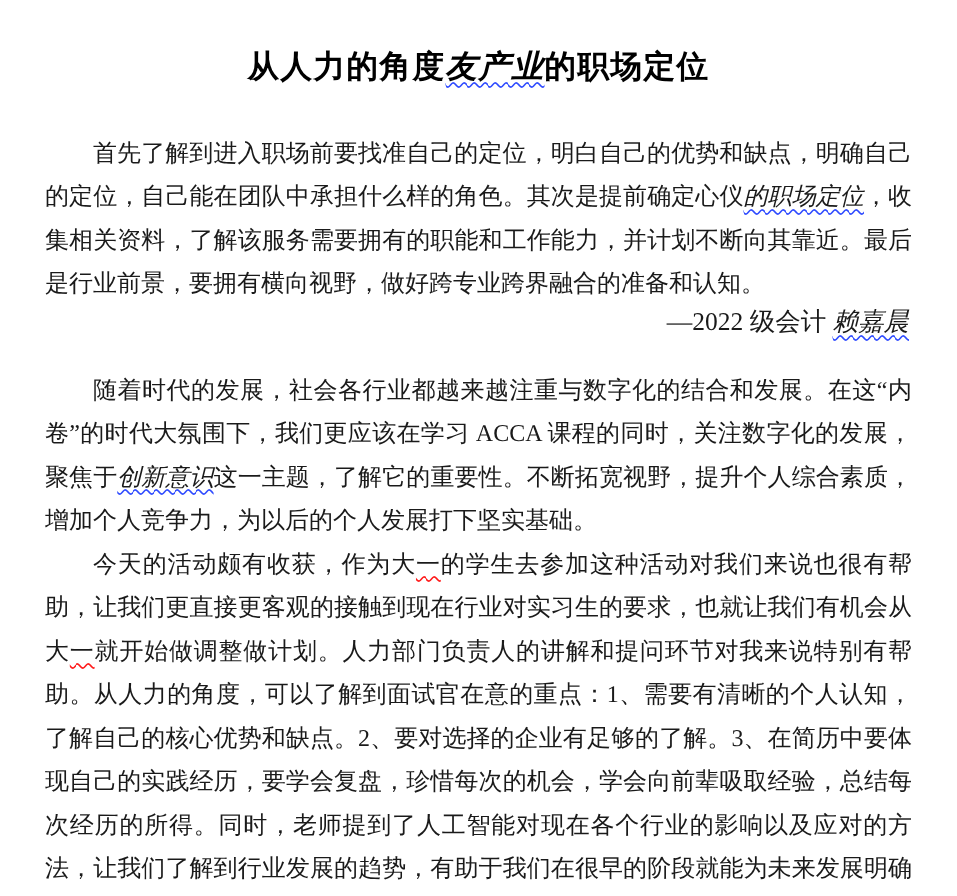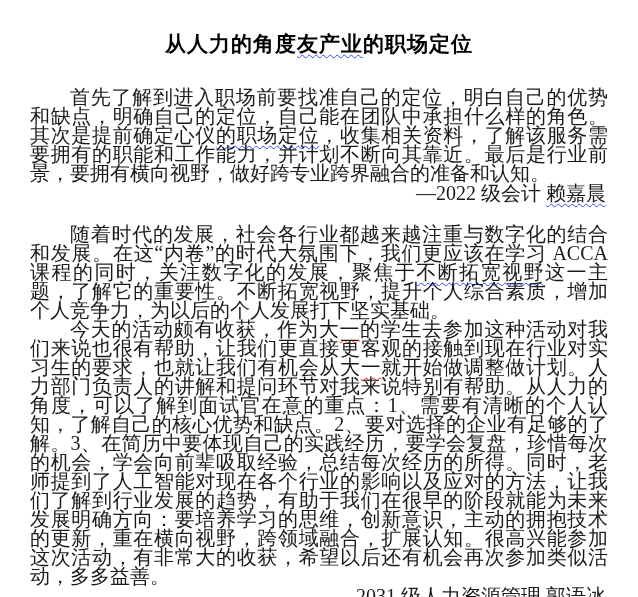--- a/index.html
+++ b/index.html
@@ -25,55 +25,56 @@
     margin: 0 0 30px 0;
     text-align: center;
     font-size: 21px;
     line-height: 28px;
     font-weight: bold;
     color: #000000;
     letter-spacing: 1px;
   }
   .para {
     margin: 0;
-    font-size: 20px;
-    line-height: 19px;
+    font-size: 16px;
+    line-height: 29px;
     text-align: justify;
     text-indent: 2em;
     word-break: break-all;
   }
   .signature {
     margin: 0 2px 20px 0;
-    font-size: 20px;
+    font-size: 17px;
     line-height: 21.5px;
     text-align: right;
   }
   .sq-blue {
     text-decoration: underline;
     text-decoration-style: wavy;
     text-decoration-color: #2f4bff;
     text-decoration-thickness: 1px;
     text-underline-offset: 3px;
+    font-style: italic;
   }
   .sq-red {
     text-decoration: underline;
     text-decoration-style: wavy;
     text-decoration-color: #ff1a1a;
     text-decoration-thickness: 1px;
     text-underline-offset: 3px;
   }
 </style>
 </head>
 <body>
 
 <div class="page">
 
   <h1 class="doc-title"><span>从人力的角度</span><span class="sq-blue">友产业</span><span>的职场定位</span></h1>
 
   <p class="para"><span>首先了解到进入职场前要找准自己的定位，明白自己的优势和缺点，明确自己的定位，自己能在团队中承担什么样的角色。其次是提前确定心仪</span><span class="sq-blue">的职场定位</span><span>，收集相关资料，了解该服务需要拥有的职能和工作能力，并计划不断向其靠近。最后是行业前景，要拥有横向视野，做好跨专业跨界融合的准备和认知。</span></p>
   <p class="signature"><span>—2022 级会计  </span><span class="sq-blue">赖嘉晨</span></p>
 
-  <p class="para"><span>随着时代的发展，社会各行业都越来越注重与数字化的结合和发展。在这“内卷”的时代大氛围下，我们更应该在学习 ACCA 课程的同时，关注数字化的发展，聚焦于</span><span class="sq-blue">不断拓宽视野</span><span>这一主题，了解它的重要性。不断拓宽视野，提升个人综合素质，增加个人竞争力，为以后的个人发展打下坚实基础。</span></p>
+  <p class="para"><span>随着时代的发展，社会各行业都越来越注重与数字化的结合和发展。在这“内卷”的时代大氛围下，我们更应该在学习 ACCA 课程的同时，关注数字化的发展，聚焦于</span><span class="sq-blue">创新意识</span><span>这一主题，了解它的重要性。不断拓宽视野，提升个人综合素质，增加个人竞争力，为以后的个人发展打下坚实基础。</span></p>
 
   <p class="para"><span>今天的活动颇有收获，作为大</span><span class="sq-red">一</span><span>的学生去参加这种活动对我们来说也很有帮助，让我们更直接更客观的接触到现在行业对实习生的要求，也就让我们有机会从大</span><span class="sq-red">一</span><span>就开始做调整做计划。人力部门负责人的讲解和提问环节对我来说特别有帮助。从人力的角度，可以了解到面试官在意的重点：1、需要有清晰的个人认知，了解自己的核心优势和缺点。2、要对选择的企业有足够的了解。3、在简历中要体现自己的实践经历，要学会复盘，珍惜每次的机会，学会向前辈吸取经验，总结每次经历的所得。同时，老师提到了人工智能对现在各个行业的影响以及应对的方法，让我们了解到行业发展的趋势，有助于我们在很早的阶段就能为未来发展明确方向：要培养学习的思维，创新意识，主动的拥抱技术的更新，重在横向视野，跨领域融合，扩展认知。很高兴能参加这次活动，有非常大的收获，希望以后还有机会再次参加类似活动，多多益善。</span></p>
   <p class="signature"><span>—2031 级人力资源管理  郭语冰</span></p>
 
 </div>
 
 </body></html>

